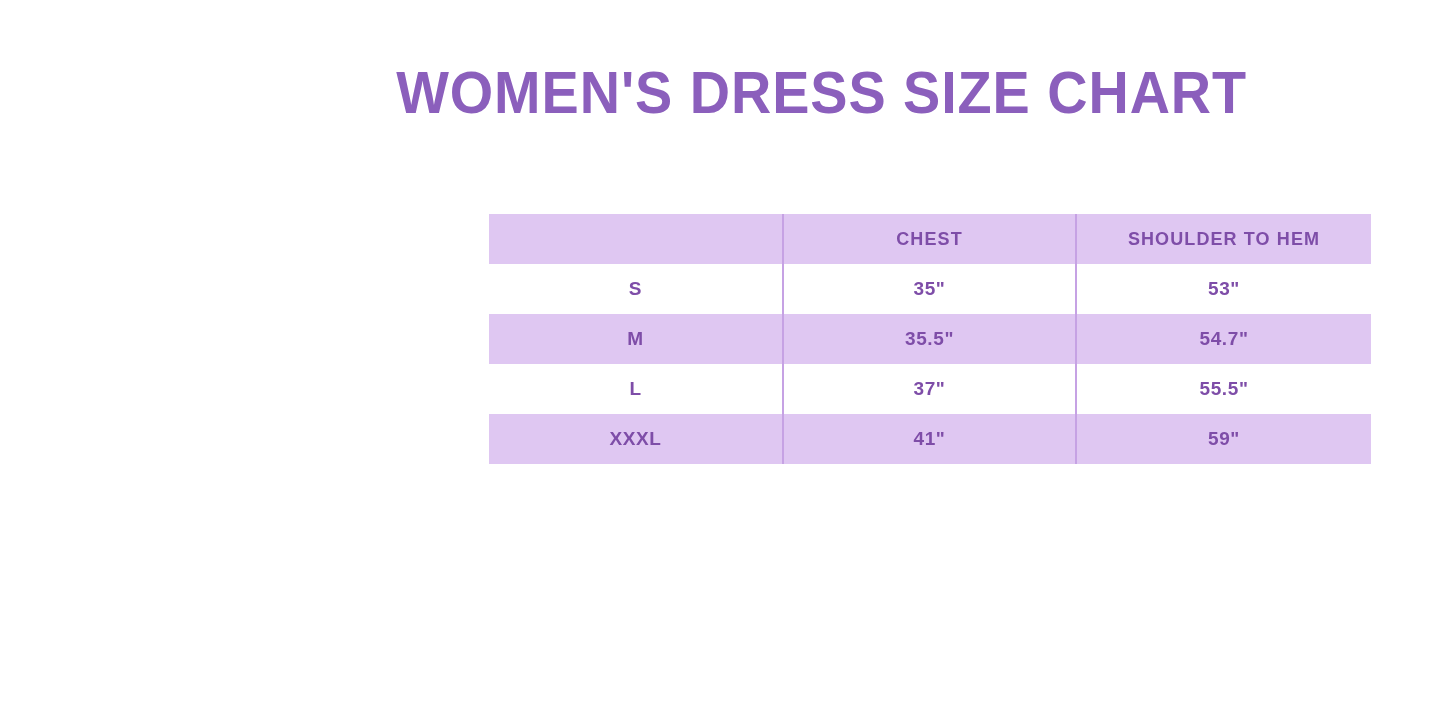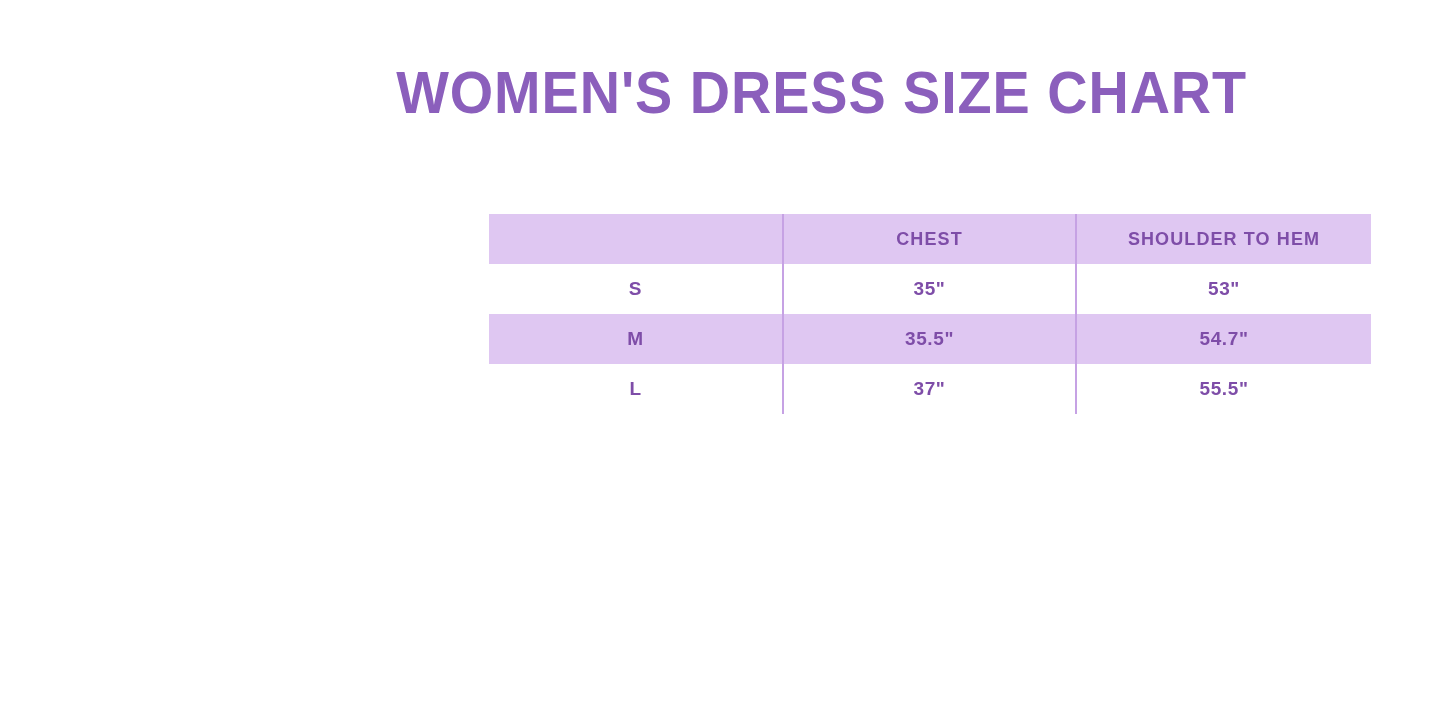--- a/index.html
+++ b/index.html
@@ -121,16 +121,21 @@
       <tr class="row-shade">
         <td>M</td>
         <td class="col-chest">35.5"</td>
         <td class="col-hem">54.7"</td>
       </tr>
       <tr class="row-plain">
         <td>L</td>
         <td class="col-chest">37"</td>
         <td class="col-hem">55.5"</td>
       </tr>
+      <tr class="row-shade">
+        <td>XXXL</td>
+        <td class="col-chest">41"</td>
+        <td class="col-hem">59"</td>
+      </tr>
     </tbody>
   </table>
 
 </div>
 
 </body></html>

